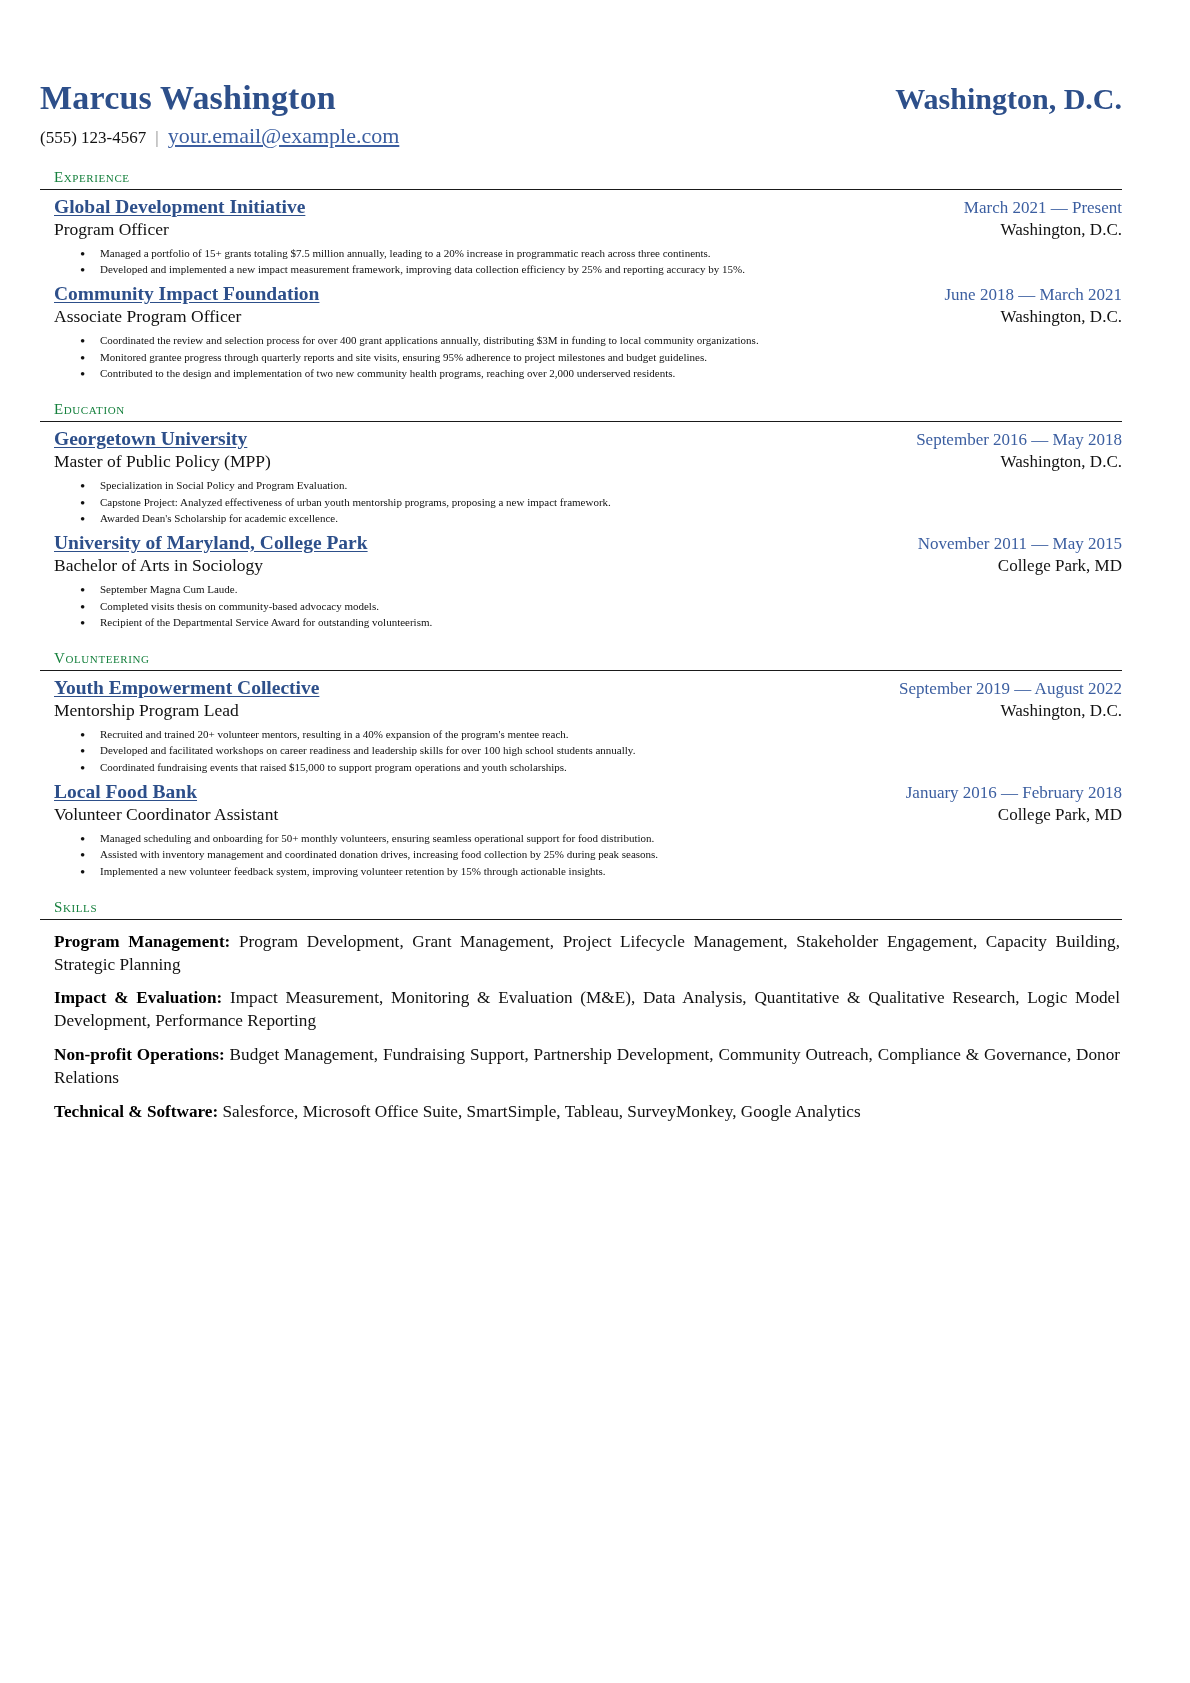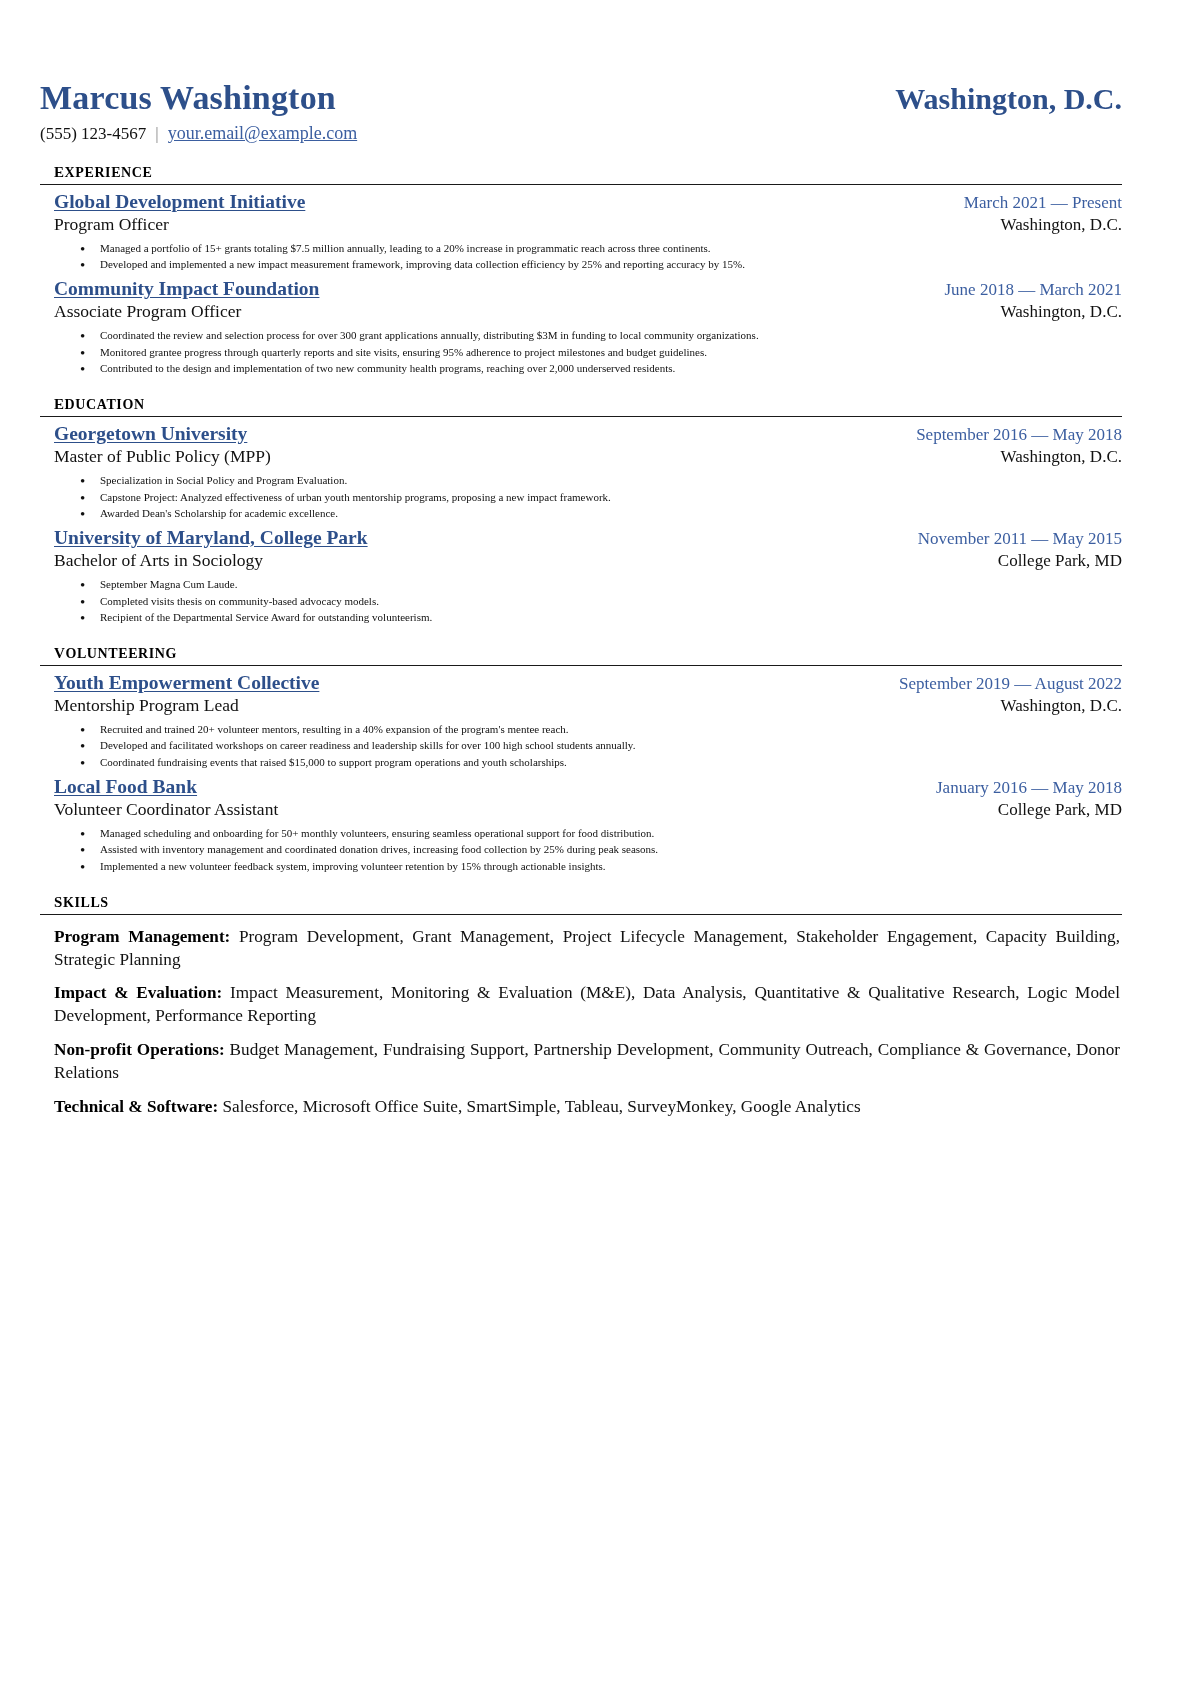--- a/index.html
+++ b/index.html
@@ -50,31 +50,31 @@
     align-items: baseline;
   }
   .contact-sep {
     color: #8a8a8a;
     margin: 0 9px;
     font-size: 17px;
   }
   .contact-email {
     color: #3b5ea0;
     text-decoration: underline;
-    font-size: 18px;
+    font-size: 22px;
   }
 
   
   .section {
     margin-top: 15px;
   }
   .section-title {
-    font-size: 20px;
-    color: #000000;
-    font-weight: 700;
+    font-size: 16px;
+    color: #15803d;
+    font-weight: 400;
     font-variant: small-caps;
     text-transform: lowercase;
     letter-spacing: 0.6px;
     line-height: 1.1;
     padding-left: 14px;
   }
   .section-title::first-letter {
     font-size: 21px;
   }
   .section-rule {
@@ -195,21 +195,21 @@
     <div class="entry">
       <div class="entry-line">
         <span class="entry-org">Community Impact Foundation</span>
         <span class="entry-dates">June 2018 — March 2021</span>
       </div>
       <div class="entry-line entry-subline">
         <span class="entry-role">Associate Program Officer</span>
         <span class="entry-place">Washington, D.C.</span>
       </div>
       <ul class="bullets">
-        <li>Coordinated the review and selection process for over 300 grant applications annually, distributing $3M in funding to local community organizations.</li>
+        <li>Coordinated the review and selection process for over 400 grant applications annually, distributing $3M in funding to local community organizations.</li>
         <li>Monitored grantee progress through quarterly reports and site visits, ensuring 95% adherence to project milestones and budget guidelines.</li>
         <li>Contributed to the design and implementation of two new community health programs, reaching over 2,000 underserved residents.</li>
       </ul>
     </div>
   </div>
 
   <div class="section">
     <div class="section-title">Education</div>
     <hr class="section-rule">
 
@@ -262,21 +262,21 @@
       <ul class="bullets">
         <li>Recruited and trained 20+ volunteer mentors, resulting in a 40% expansion of the program's mentee reach.</li>
         <li>Developed and facilitated workshops on career readiness and leadership skills for over 100 high school students annually.</li>
         <li>Coordinated fundraising events that raised $15,000 to support program operations and youth scholarships.</li>
       </ul>
     </div>
 
     <div class="entry">
       <div class="entry-line">
         <span class="entry-org">Local Food Bank</span>
-        <span class="entry-dates">January 2016 — May 2018</span>
+        <span class="entry-dates">January 2016 — February 2018</span>
       </div>
       <div class="entry-line entry-subline">
         <span class="entry-role">Volunteer Coordinator Assistant</span>
         <span class="entry-place">College Park, MD</span>
       </div>
       <ul class="bullets">
         <li>Managed scheduling and onboarding for 50+ monthly volunteers, ensuring seamless operational support for food distribution.</li>
         <li>Assisted with inventory management and coordinated donation drives, increasing food collection by 25% during peak seasons.</li>
         <li>Implemented a new volunteer feedback system, improving volunteer retention by 15% through actionable insights.</li>
       </ul>

